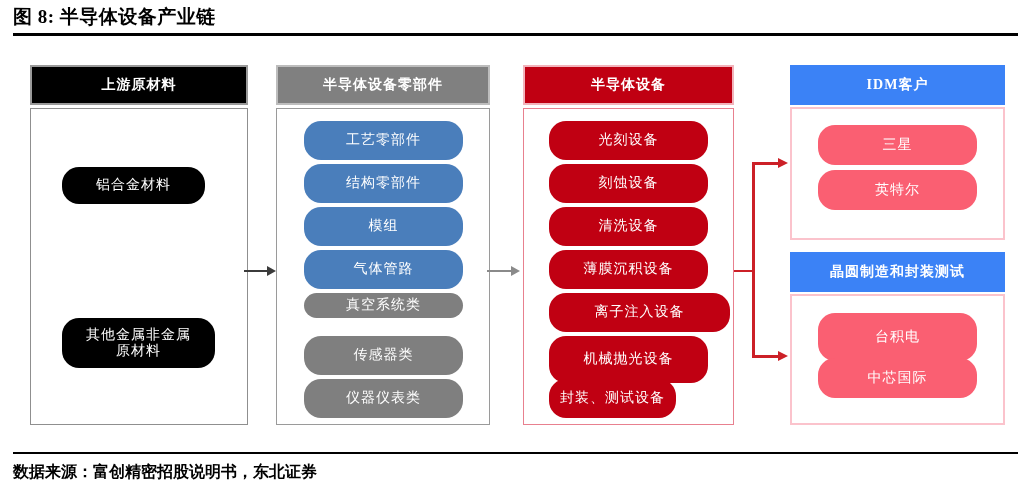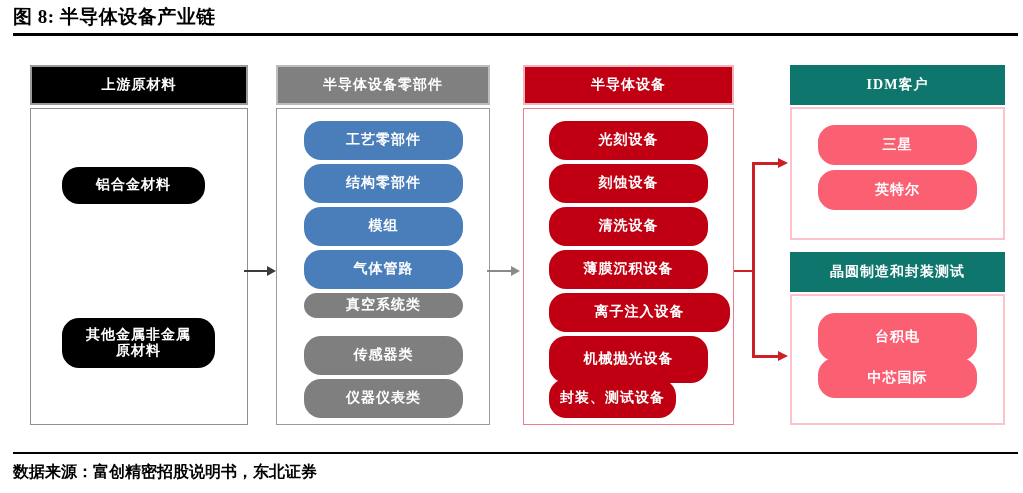--- a/index.html
+++ b/index.html
@@ -78,21 +78,21 @@
   .node {
     position: absolute;
     box-sizing: border-box;
     display: flex;
     align-items: center;
     justify-content: center;
     text-align: center;
     color: #ffffff;
     font-family: "Liberation Serif", "DejaVu Serif", serif;
     font-size: 14px;
-    font-weight: bold;
+    font-weight: normal;
     letter-spacing: 1px;
     line-height: 1.15;
     border-radius: 17px;
   }
 
   
   #c1-header {
     left: 30px; top: 65px; width: 218px; height: 40px;
     background: #000000;
     border: 2px solid #9a9a9a;
@@ -124,21 +124,21 @@
   }
   #c3-panel {
     left: 523px; top: 108px; width: 211px; height: 317px;
     border: 1px solid #e8808f;
   }
   .node-red { background: #C00012; }
 
   
   .c4-header {
     left: 790px; width: 215px; height: 40px;
-    background: #0f766e;
+    background: #3b82f6;
   }
   .c4-panel {
     left: 790px; width: 215px;
     border: 2px solid #fbc3cc;
   }
   #c4a-header { top: 65px; }
   #c4a-panel  { top: 107px; height: 133px; }
   #c4b-header { top: 252px; }
   #c4b-panel  { top: 294px; height: 131px; }
   .node-pink { background: #FA5F72; }

